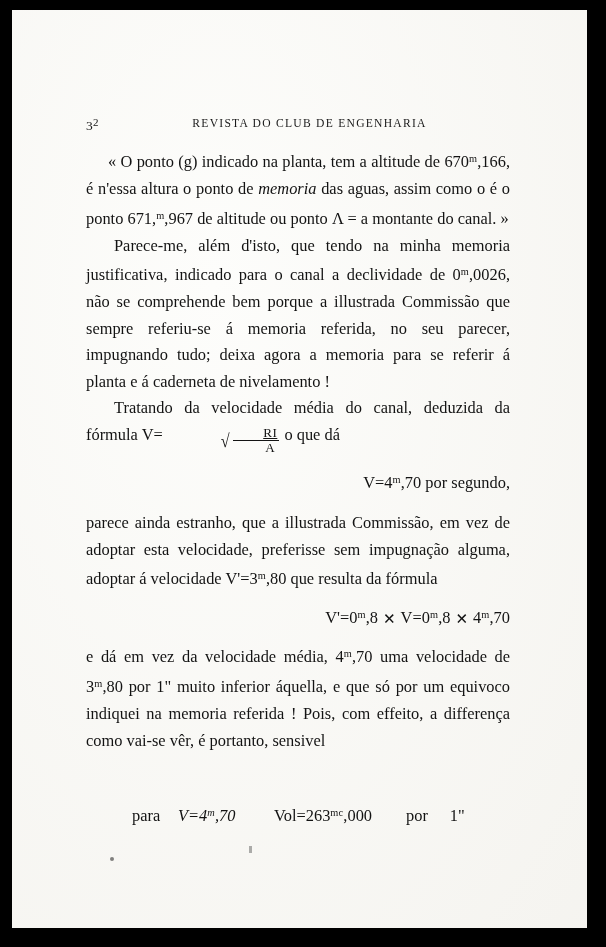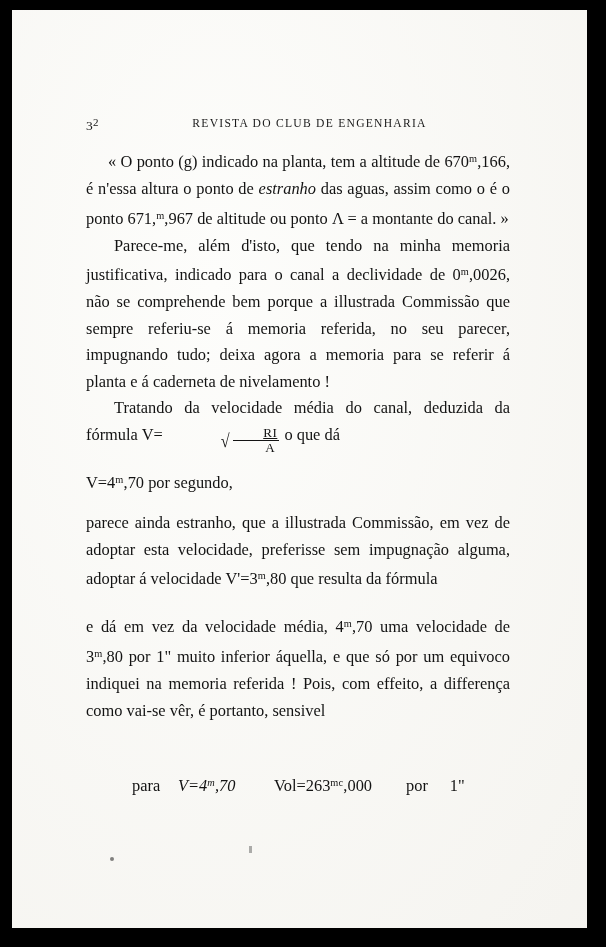--- a/index.html
+++ b/index.html
@@ -111,21 +111,21 @@
   p.para.noindent {
     text-indent: 0;
   }
   p.para.quote {
     text-indent: 22px;
   }
 
   
   .display {
     margin: 0;
-    text-align: left;
+    text-align: right;
     white-space: nowrap;
   }
   .spacer-sm { height: 9px; }
   .spacer-xs { height: 4px; }
   .spacer-md { height: 13px; }
 
   
   sup.unit {
     font-size: 0.63em;
     vertical-align: 0.52em;
@@ -222,36 +222,37 @@
 
     <div class="content">
 
       <div class="running-head">
         <div class="folio"><span>3</span><span class="raised">2</span></div>
         <div class="head-title">REVISTA DO CLUB DE ENGENHARIA</div>
       </div>
 
       <div class="textblock">
 
-        <p class="para quote"><span>« O ponto (g) indicado na planta, tem a altitude de 670</span><sup class="unit">m</sup><span>,166, é n'essa altura o ponto de </span><span class="ital">estranho</span><span> das aguas, assim como o é o ponto 671,</span><sup class="unit">m</sup><span>,967 de altitude ou ponto Λ = a montante do canal. »</span></p>
+        <p class="para quote"><span>« O ponto (g) indicado na planta, tem a altitude de 670</span><sup class="unit">m</sup><span>,166, é n'essa altura o ponto de </span><span class="ital">memoria</span><span> das aguas, assim como o é o ponto 671,</span><sup class="unit">m</sup><span>,967 de altitude ou ponto Λ = a montante do canal. »</span></p>
 
         <p class="para"><span>Parece-me, além d'isto, que tendo na minha memoria justificativa, indicado para o canal a declividade de 0</span><sup class="unit">m</sup><span>,0026, não se comprehende bem porque a illustrada Commissão que sempre referiu-se á memoria referida, no seu parecer, impugnando tudo; deixa agora a memoria para se referir á planta e á caderneta de nivelamento !</span></p>
 
         <p class="para"><span>Tratando da velocidade média do canal, deduzida da fórmula </span><span class="eq"><span>V</span><span>=</span><span class="radical"><span class="sign">√</span><span class="frac"><span class="num">RI</span><span class="den">A</span></span></span><span> o que dá</span></span></p>
 
         <div class="spacer-md"></div>
 
         <p class="display"><span>V</span><span>=</span><span>4</span><sup class="unit">m</sup><span>,70</span><span> por segundo,</span></p>
 
         <div class="spacer-md"></div>
 
         <p class="para noindent"><span>parece ainda estranho, que a illustrada Commissão, em vez de adoptar esta velocidade, preferisse sem impugnação alguma, adoptar á velocidade V'=3</span><sup class="unit">m</sup><span>,80 que resulta da fórmula</span></p>
 
         <div class="spacer-sm"></div>
 
+        <p class="display"><span>V'</span><span>=</span><span>0</span><sup class="unit">m</sup><span>,8</span><span class="times">✕</span><span>V</span><span>=</span><span>0</span><sup class="unit">m</sup><span>,8</span><span class="times">✕</span><span>4</span><sup class="unit">m</sup><span>,70</span></p>
 
         <div class="spacer-sm"></div>
 
         <p class="para noindent"><span>e dá em vez da velocidade média, 4</span><sup class="unit">m</sup><span>,70 uma velocidade de 3</span><sup class="unit">m</sup><span>,80 por 1" muito inferior áquella, e que só por um equivoco indiquei na memoria referida ! Pois, com effeito, a differença como vai-se vêr, é portanto, sensivel</span></p>
 
         <div class="spacer-xs"></div>
 
         <p class="tab-line"><span class="c1">para</span><span class="c2"><span>V</span><span>=</span><span>4</span><sup class="unit">m</sup><span>,70</span></span><span class="c3"><span>Vol</span><span>=</span><span>263</span><sup class="unit">mc</sup><span>,000</span></span><span class="c4">por</span><span class="c5">1"</span></p>
 
 

